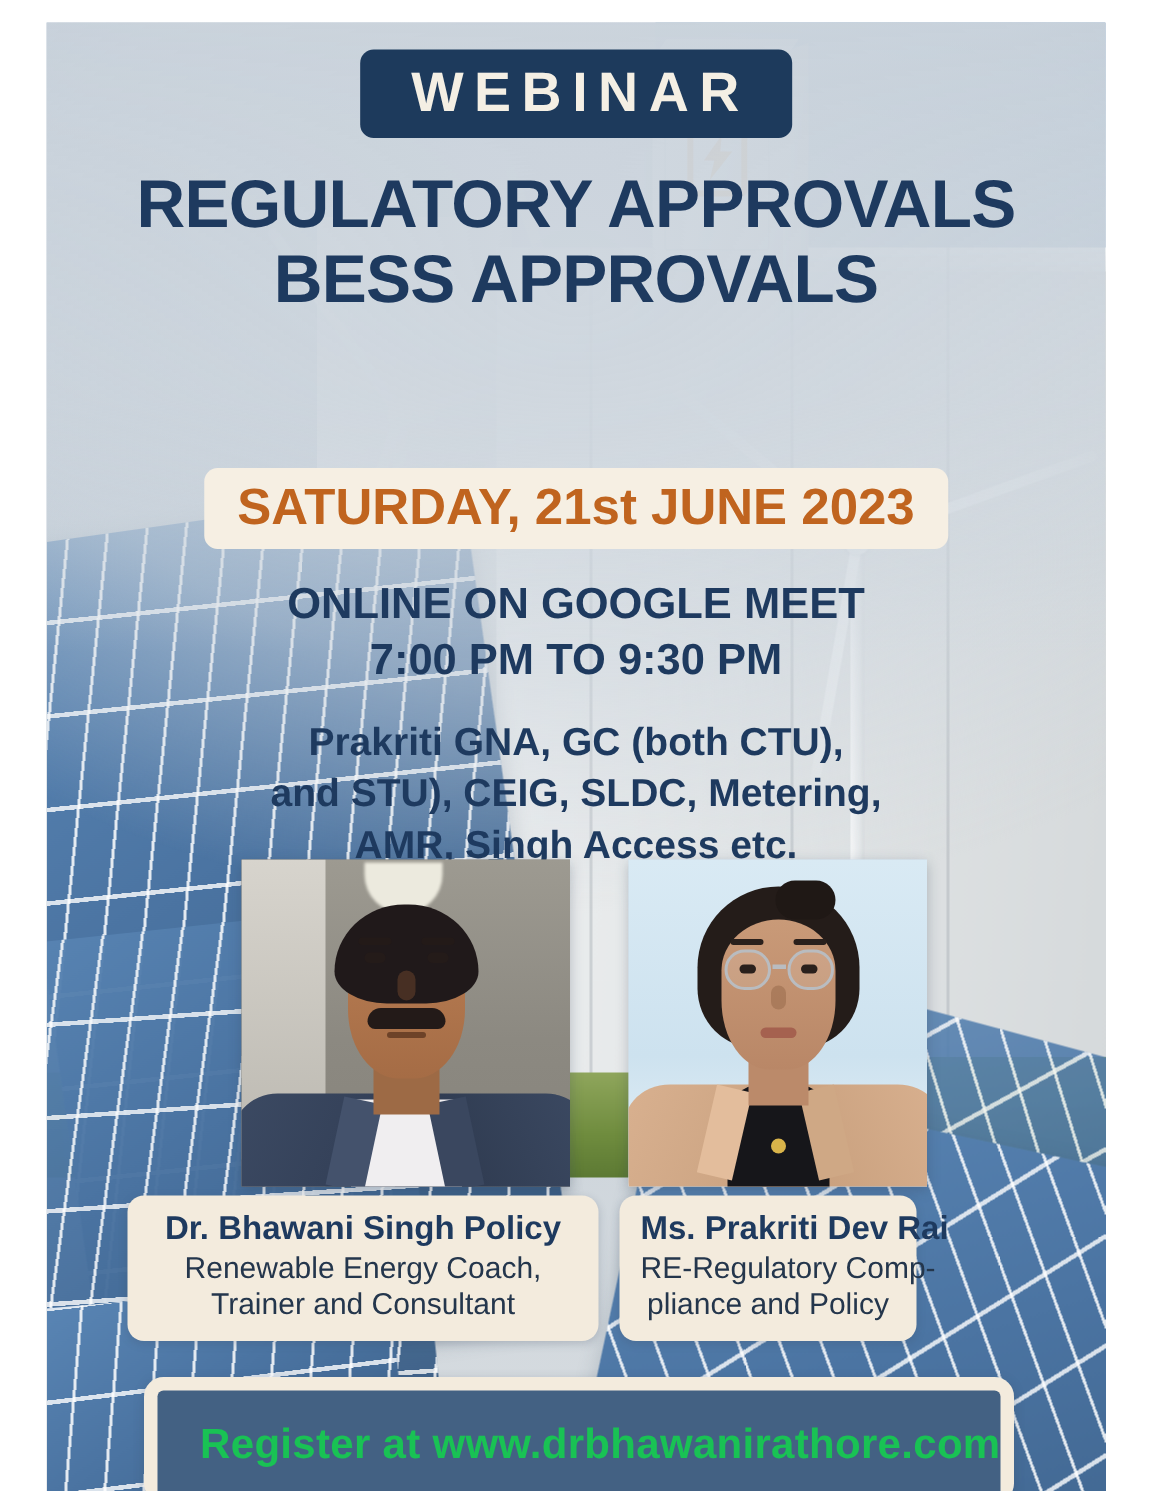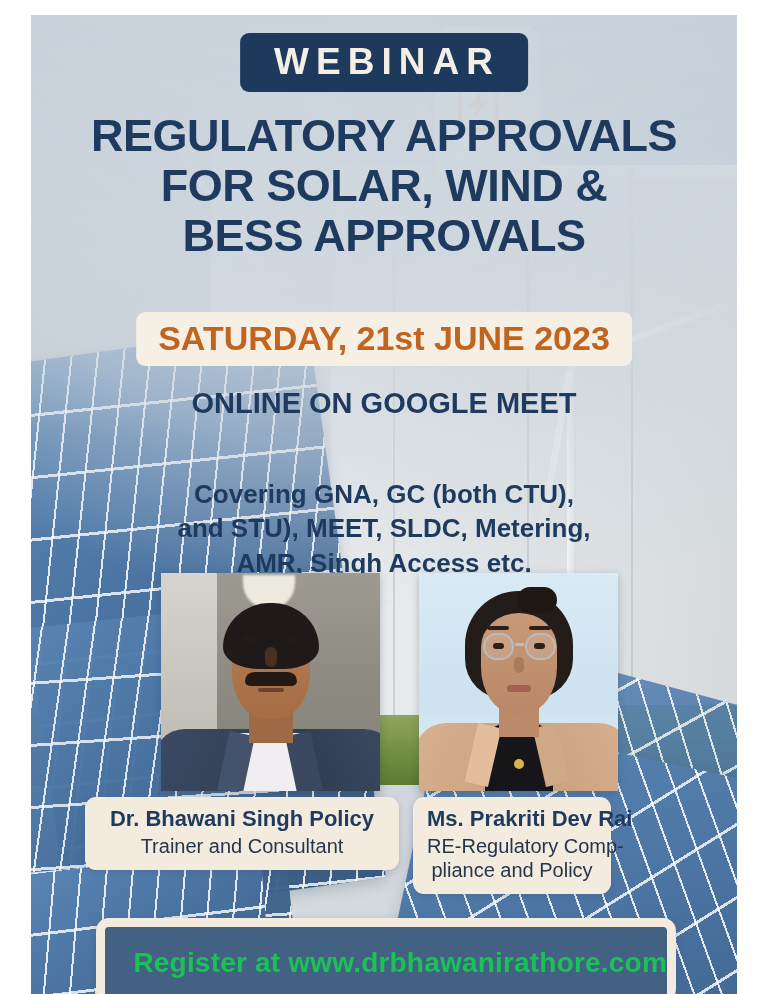--- a/index.html
+++ b/index.html
@@ -513,33 +513,33 @@
       <div class="sky-haze"></div>
       <div class="light-wash"></div>
     </div>
 
     <div class="content">
 
       <div class="webinar-badge">WEBINAR</div>
 
       <div class="headline">
         <span class="l">REGULATORY APPROVALS</span>
-        <span class="l">FOR SOLAR, WIND &amp;</span>
         <span class="l">BESS APPROVALS</span>
       </div>
 
       <div class="date-banner">SATURDAY, 21st JUNE 2023</div>
 
       <div class="meeting-info">
         <span class="l">ONLINE ON GOOGLE MEET</span>
+        <span class="l">7:00 PM TO 9:30 PM</span>
       </div>
 
       <div class="coverage">
-        <span class="l">Covering GNA, GC (both CTU),</span>
-        <span class="l">and STU), MEET, SLDC, Metering,</span>
+        <span class="l">Prakriti GNA, GC (both CTU),</span>
+        <span class="l">and STU), CEIG, SLDC, Metering,</span>
         <span class="l">AMR, Singh Access etc.</span>
       </div>
 
       <div class="photo photo-1">
         <div class="p1-bg"></div>
         <div class="p1-wallpanel"></div>
         <div class="p1-light"></div>
         <div class="p1-desk"></div>
         <div class="p1-blazer-l"></div>
         <div class="p1-blazer-r"></div>
@@ -577,20 +577,21 @@
         <div class="p2-bridge"></div>
         <div class="p2-eye l"></div>
         <div class="p2-eye r"></div>
         <div class="p2-nose"></div>
         <div class="p2-lips"></div>
       </div>
 
       <div class="speaker-card speaker-card-1">
         <div class="speaker-name">Dr. Bhawani Singh Policy</div>
         <div class="speaker-role">
+          <span class="l">Renewable Energy Coach,</span>
           <span class="l">Trainer and Consultant</span>
         </div>
       </div>
 
       <div class="speaker-card speaker-card-2">
         <div class="speaker-name">Ms. Prakriti Dev Rai</div>
         <div class="speaker-role">
           <span class="l">RE-Regulatory Comp-</span>
           <span class="l">pliance and Policy</span>
         </div>

